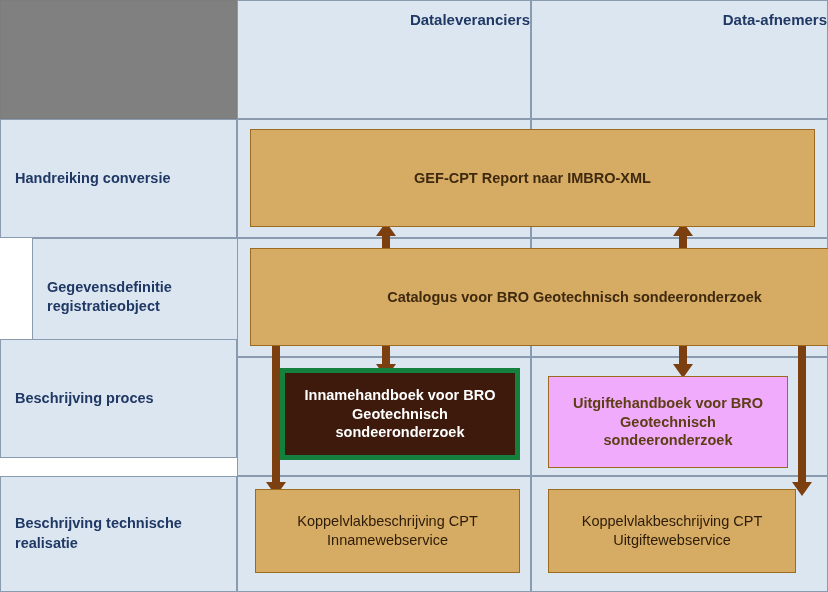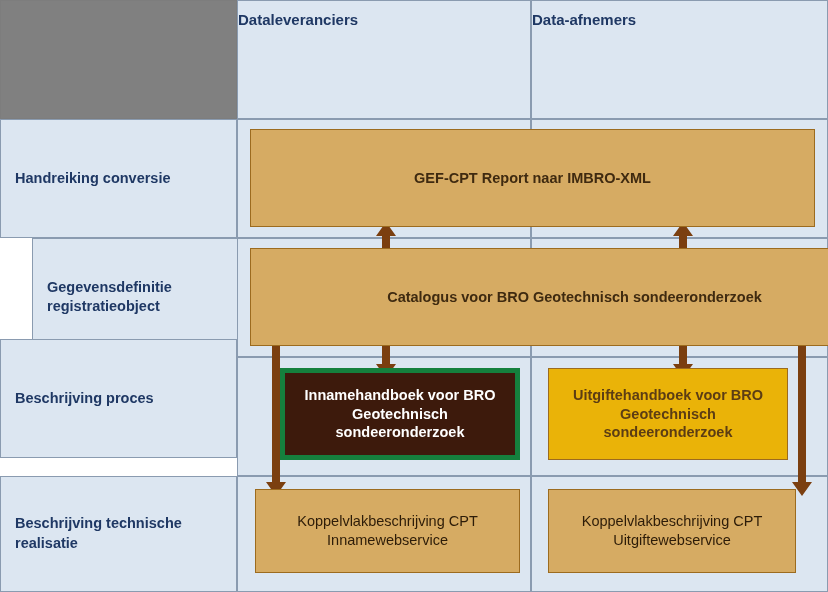--- a/index.html
+++ b/index.html
@@ -36,21 +36,21 @@
   }
   .cell-body {
     background: #dce6f1;
   }
 
   .head-label {
     position: absolute;
     left: 0;
     right: 0;
     top: 10px;
-    text-align: left;
+    text-align: right;
     font-size: 15px;
     font-weight: bold;
     color: #1f3864;
   }
 
   .row-label {
     position: absolute;
     left: 14px;
     right: 8px;
     top: 50%;
@@ -74,24 +74,25 @@
     padding: 4px 8px;
     z-index: 4;
   }
   .box-tan {
     background: #d6ab63;
     border: 1px solid #9c6b1f;
     color: #3f2a10;
     font-weight: bold;
   }
   .box-tan-light {
-    background: #eab308;
+    background: #f0abfc;
     border: 1px solid #9c6b1f;
     color: #5c3d14;
     font-weight: bold;
+    margin-top: 8px;
   }
   .box-dark {
     background: #3d1a0c;
     border: 5px solid #15803d;
     color: #ffffff;
     font-weight: bold;
   }
   .box-plain {
     background: #d6ab63;
     border: 1px solid #9c6b1f;

